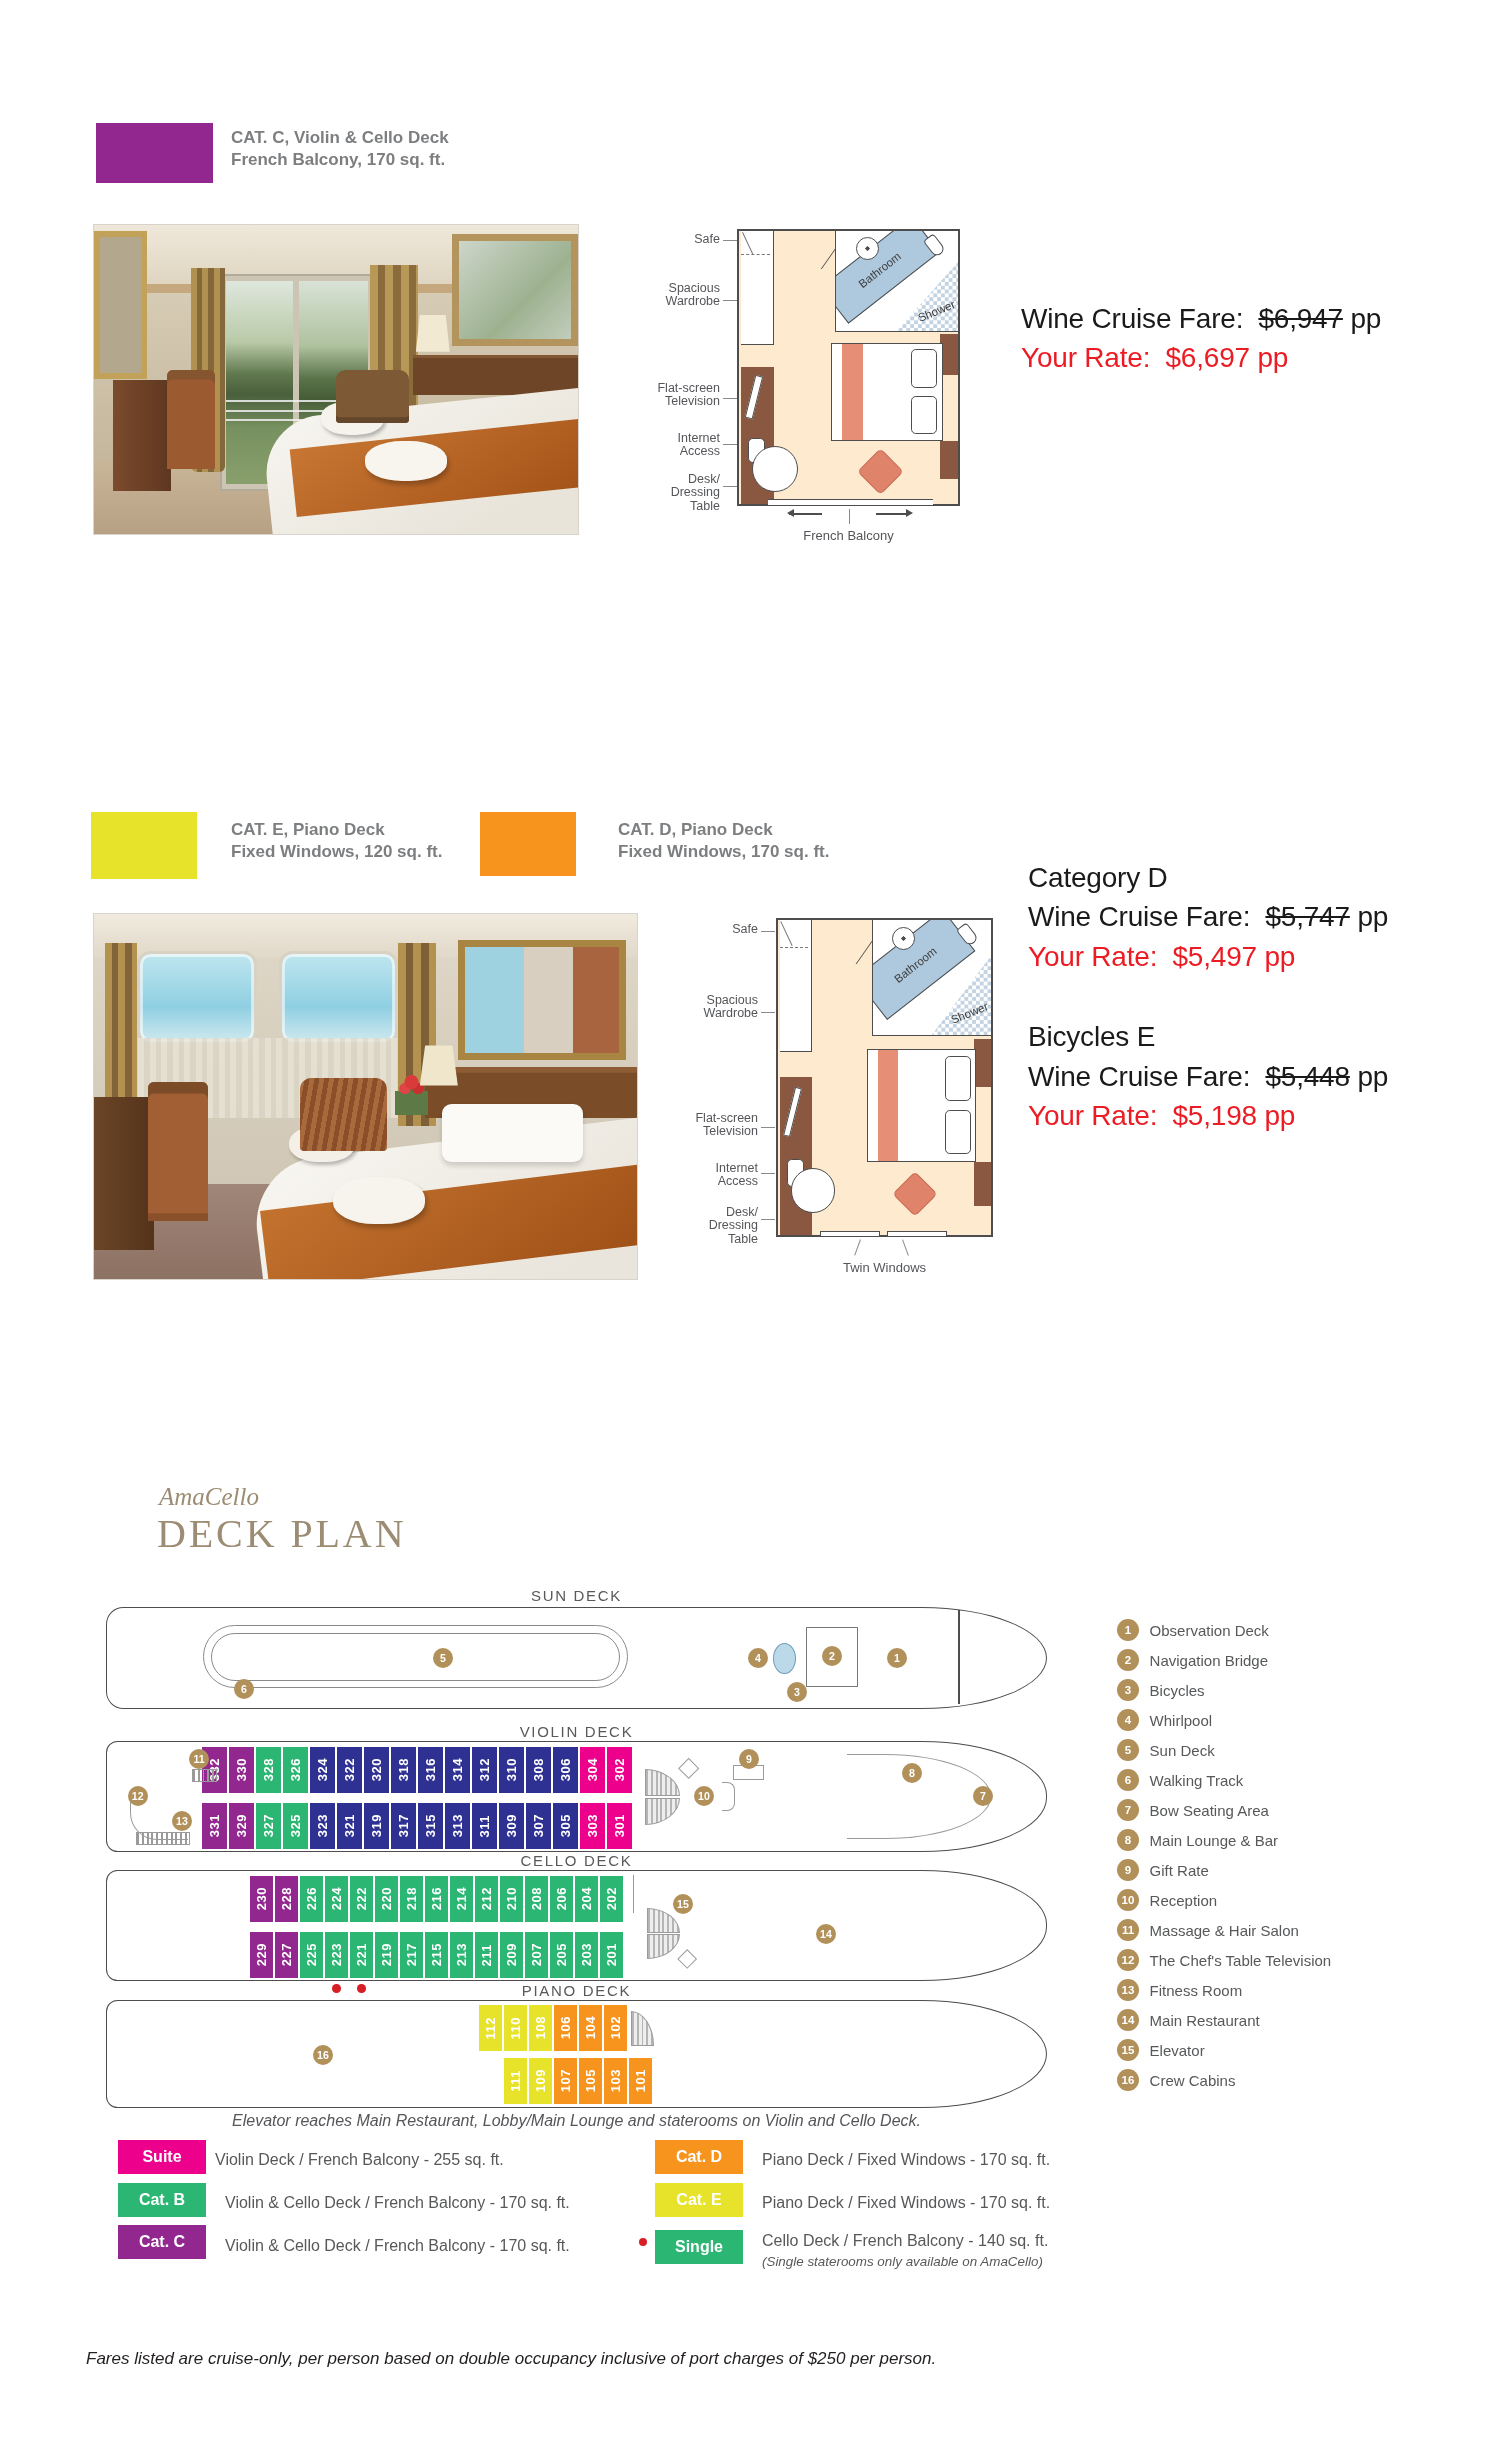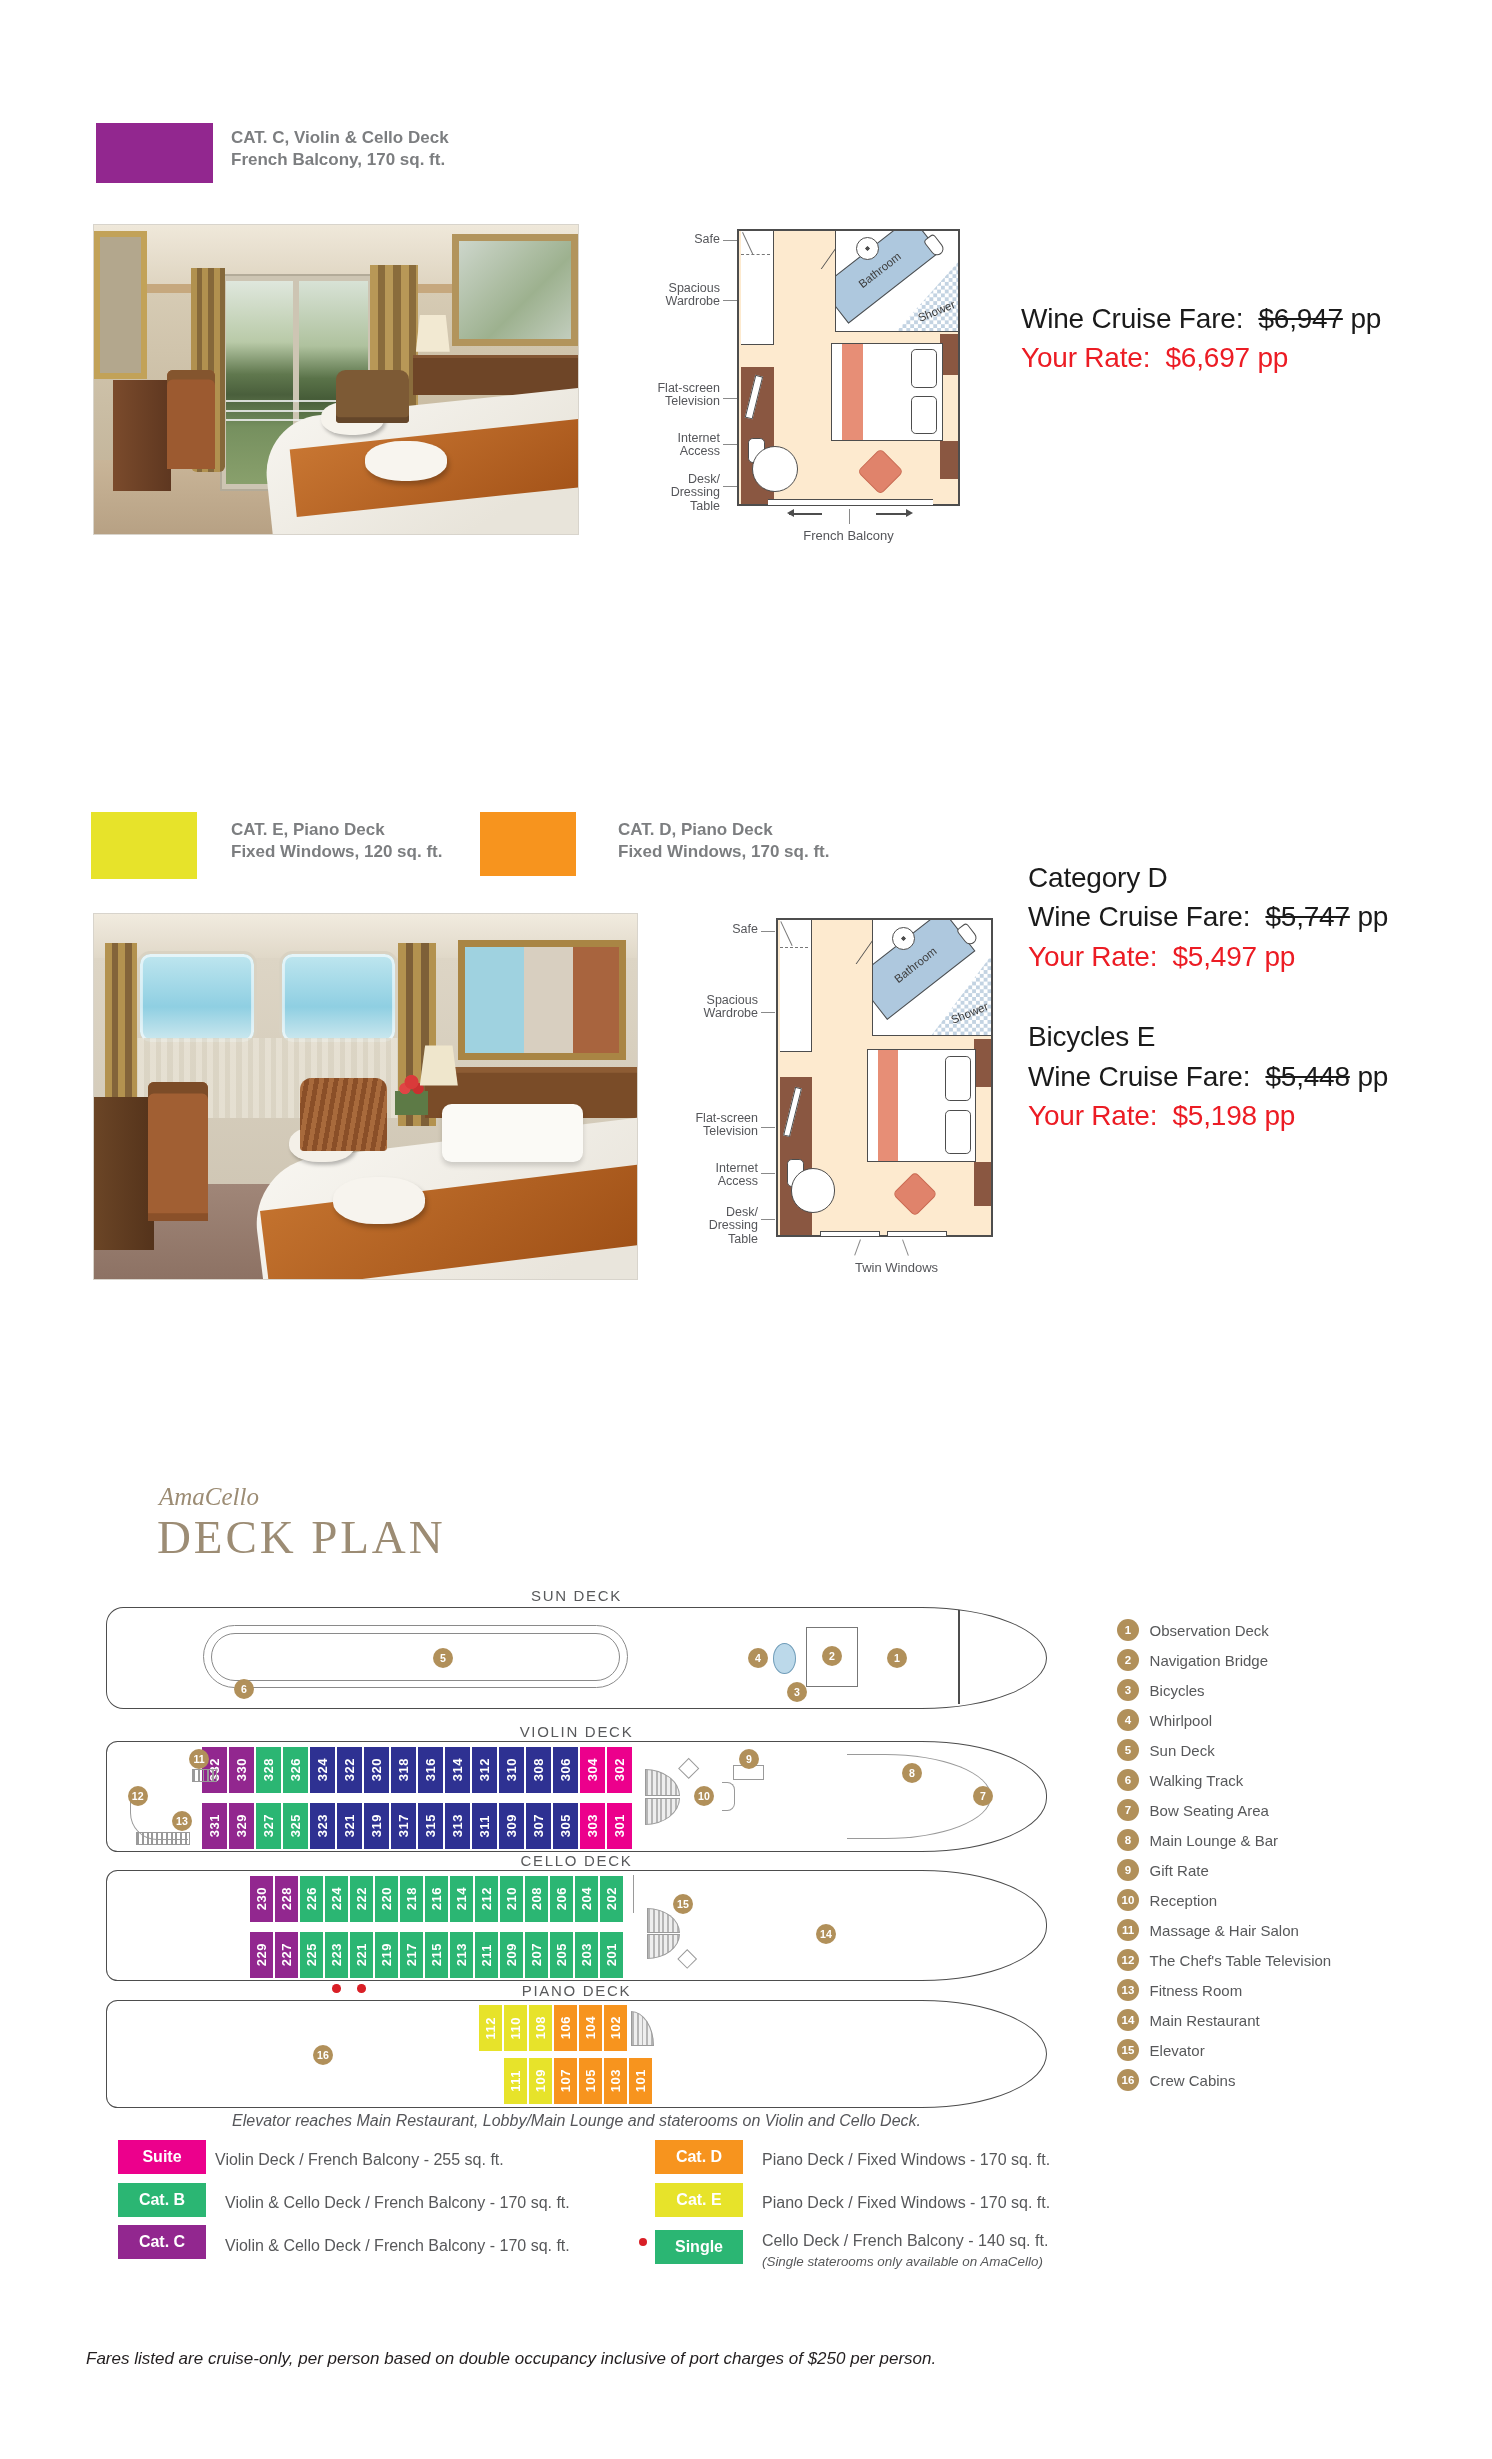--- a/index.html
+++ b/index.html
@@ -21,21 +21,21 @@
   
   .plan { position:absolute; }
   .plan * { position:absolute; }
   .plan .plabel { font-size:12.5px; line-height:13.4px; color:#55565a; text-align:right; white-space:pre-line; font-weight:500; }
   .plan .pline { height:1.4px; background:#8a8a8a; }
   .plan .room { background:#fdeacf; border:2.4px solid #4d4d4d; }
   .plan .blabel { font-size:13px; color:#55565a; text-align:center; font-weight:500; }
 
   
   .brand { position:absolute; font-family:"Liberation Serif",serif; font-style:italic; font-size:25px; color:#9c8c74; }
-  .dptitle { position:absolute; font-family:"Liberation Serif",serif; font-size:47px; letter-spacing:2.9px; color:#9c8c74; font-weight:500; }
+  .dptitle { position:absolute; font-family:"Liberation Serif",serif; font-size:40px; letter-spacing:2.9px; color:#9c8c74; font-weight:500; }
   .decklabel { position:absolute; left:106px; width:941px; text-align:center; font-size:15px; letter-spacing:1.7px; color:#58595b; font-weight:500; }
   .ship { position:absolute; left:106px; width:941px; background:#fff; border:1.9px solid #4d4d4d;
           border-radius:11.5px 125px 125px 11.5px / 11.5px 54px 54px 11.5px; }
   .ship * { position:absolute; }
   .crow { display:flex; }
   .cabin { width:27px; height:48px; border:1px solid #fff; display:flex; align-items:center; justify-content:center; position:static !important; }
   .cabin span { position:static !important; writing-mode:vertical-rl; transform:rotate(180deg); color:#fff; font-weight:bold; font-size:13px; letter-spacing:0.5px; }
   .mk { width:20px; height:20px; border-radius:50%; background:#b1905a; color:#fff; font-size:10.6px; font-weight:bold;
         display:flex; align-items:center; justify-content:center; z-index:5; }
   .hatch { background:repeating-linear-gradient(90deg,#9a9a9a 0 1.9px,transparent 1.9px 4.8px); border:1px solid #9a9a9a; }
@@ -233,21 +233,21 @@
         <div style="left: 9%; top: 0px; width: 19%; height: 100%; background: rgb(231, 142, 118);"></div>
         <div style="right: 4%; top: 6%; width: 24%; height: 40%; background: rgb(255, 255, 255); border: 1.4px solid rgb(77, 77, 77); border-radius: 4.8px;"></div>
         <div style="right: 4%; bottom: 6%; width: 24%; height: 40%; background: rgb(255, 255, 255); border: 1.4px solid rgb(77, 77, 77); border-radius: 4.8px;"></div>
       </div>
       <div style="left: 57%; top: 82%; width: 15%; aspect-ratio: 1 / 1; background: rgb(224, 131, 107); border: 1.9px solid rgb(201, 106, 82); border-radius: 4.8px; transform: rotate(45deg);"></div>
     </div>
     <div style="left: 152px; top: 323px; width: 60px; height: 5.8px; background: rgb(255, 255, 255); border: 1.4px solid rgb(77, 77, 77);"></div>
     <div style="left: 219px; top: 323px; width: 60px; height: 5.8px; background: rgb(255, 255, 255); border: 1.4px solid rgb(77, 77, 77);"></div>
     <div style="left: 189px; top: 331px; width: 1.4px; height: 17.3px; background: rgb(138, 138, 138); transform: rotate(20deg);"></div>
     <div style="left: 237px; top: 331px; width: 1.4px; height: 17.3px; background: rgb(138, 138, 138); transform: rotate(-20deg);"></div>
-    <div class="blabel" style="left: 120px; top: 352px; width: 217px;">Twin Windows</div>
+    <div class="blabel" style="left: 108px; top: 352px; width: 217px;">Twin Windows</div>
   </div>
 
 <div class="price" style="left:1028px;top:862px;font-weight:500;">Category D</div>
 <div class="price" style="left:1028px;top:901px;">
   <span>Wine Cruise Fare:</span>&nbsp;
   <span class="strike">$5,747</span>
   <span>pp</span>
 </div>
 <div class="price red" style="left:1028px;top:941px;">
   <span>Your Rate:</span>&nbsp;

